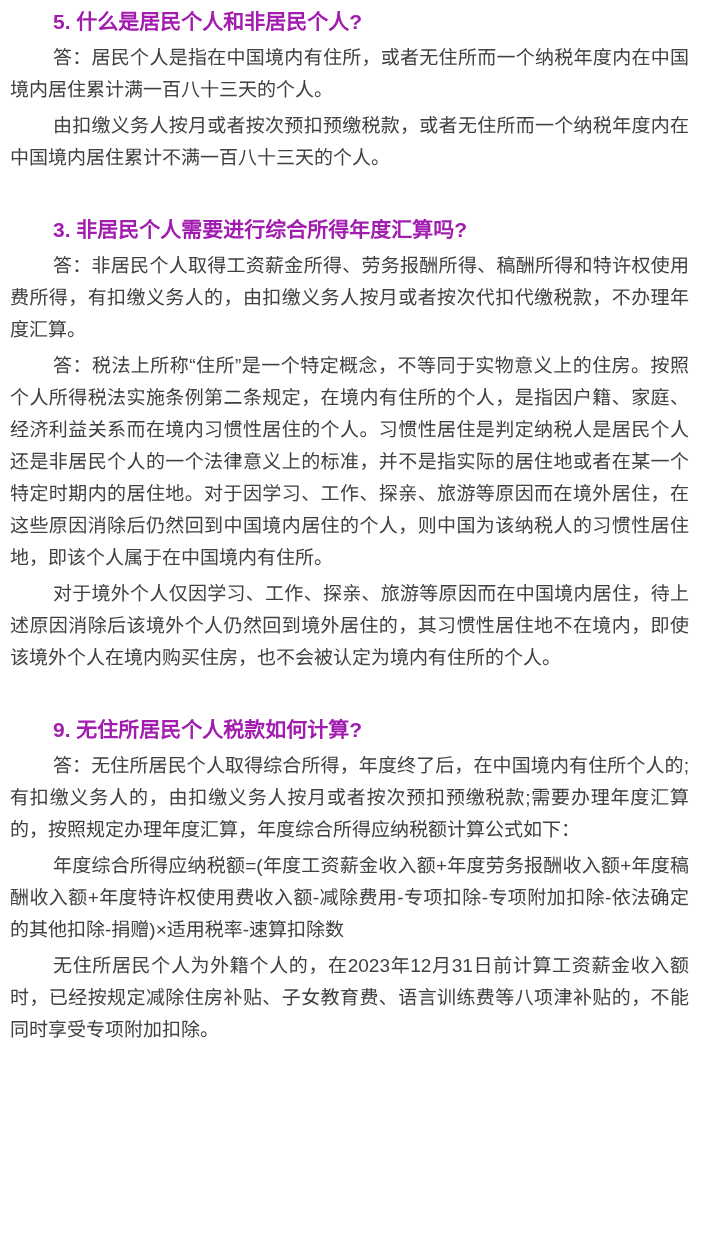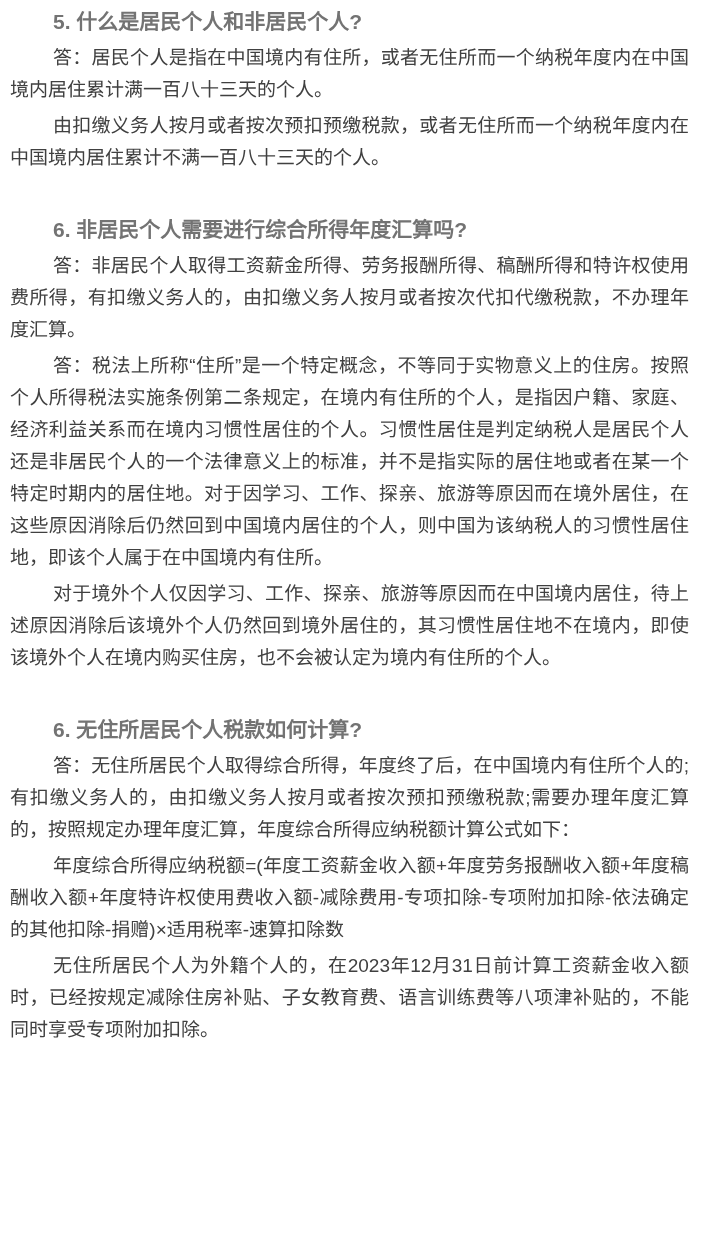--- a/index.html
+++ b/index.html
@@ -14,21 +14,21 @@
     background: #ffffff;
     font-family: "Liberation Sans", sans-serif;
     font-size: 19px;
     line-height: 32px;
     color: #404040;
     text-align: justify;
   }
   .question {
     font-size: 21px;
     font-weight: bold;
-    color: #737373;
+    color: #a21caf;
     margin: 40px 0 0 0;
     text-indent: 43px;
     text-align: left;
     line-height: 32px;
   }
   .section:first-child .question {
     margin-top: 0;
   }
   .answer {
     margin: 4px 16px 0 0;
@@ -40,30 +40,30 @@
 
 <div class="doc">
 
   <div class="section">
     <p class="question">5. 什么是居民个人和非居民个人?</p>
     <p class="answer">答：居民个人是指在中国境内有住所，或者无住所而一个纳税年度内在中国境内居住累计满一百八十三天的个人。</p>
     <p class="answer">由扣缴义务人按月或者按次预扣预缴税款，或者无住所而一个纳税年度内在中国境内居住累计不满一百八十三天的个人。</p>
   </div>
 
   <div class="section">
-    <p class="question">6. 非居民个人需要进行综合所得年度汇算吗?</p>
+    <p class="question">3. 非居民个人需要进行综合所得年度汇算吗?</p>
     <p class="answer">答：非居民个人取得工资薪金所得、劳务报酬所得、稿酬所得和特许权使用费所得，有扣缴义务人的，由扣缴义务人按月或者按次代扣代缴税款，不办理年度汇算。</p>
   </div>
 
   <div class="section">
     <p class="answer">答：税法上所称“住所”是一个特定概念，不等同于实物意义上的住房。按照个人所得税法实施条例第二条规定，在境内有住所的个人，是指因户籍、家庭、经济利益关系而在境内习惯性居住的个人。习惯性居住是判定纳税人是居民个人还是非居民个人的一个法律意义上的标准，并不是指实际的居住地或者在某一个特定时期内的居住地。对于因学习、工作、探亲、旅游等原因而在境外居住，在这些原因消除后仍然回到中国境内居住的个人，则中国为该纳税人的习惯性居住地，即该个人属于在中国境内有住所。</p>
     <p class="answer">对于境外个人仅因学习、工作、探亲、旅游等原因而在中国境内居住，待上述原因消除后该境外个人仍然回到境外居住的，其习惯性居住地不在境内，即使该境外个人在境内购买住房，也不会被认定为境内有住所的个人。</p>
   </div>
 
 
   <div class="section">
-    <p class="question">6. 无住所居民个人税款如何计算?</p>
+    <p class="question">9. 无住所居民个人税款如何计算?</p>
     <p class="answer">答：无住所居民个人取得综合所得，年度终了后，在中国境内有住所个人的;有扣缴义务人的，由扣缴义务人按月或者按次预扣预缴税款;需要办理年度汇算的，按照规定办理年度汇算，年度综合所得应纳税额计算公式如下：</p>
     <p class="answer">年度综合所得应纳税额=(年度工资薪金收入额+年度劳务报酬收入额+年度稿酬收入额+年度特许权使用费收入额-减除费用-专项扣除-专项附加扣除-依法确定的其他扣除-捐赠)×适用税率-速算扣除数</p>
     <p class="answer">无住所居民个人为外籍个人的，在2023年12月31日前计算工资薪金收入额时，已经按规定减除住房补贴、子女教育费、语言训练费等八项津补贴的，不能同时享受专项附加扣除。</p>
   </div>
 
 </div>
 
 </body></html>

